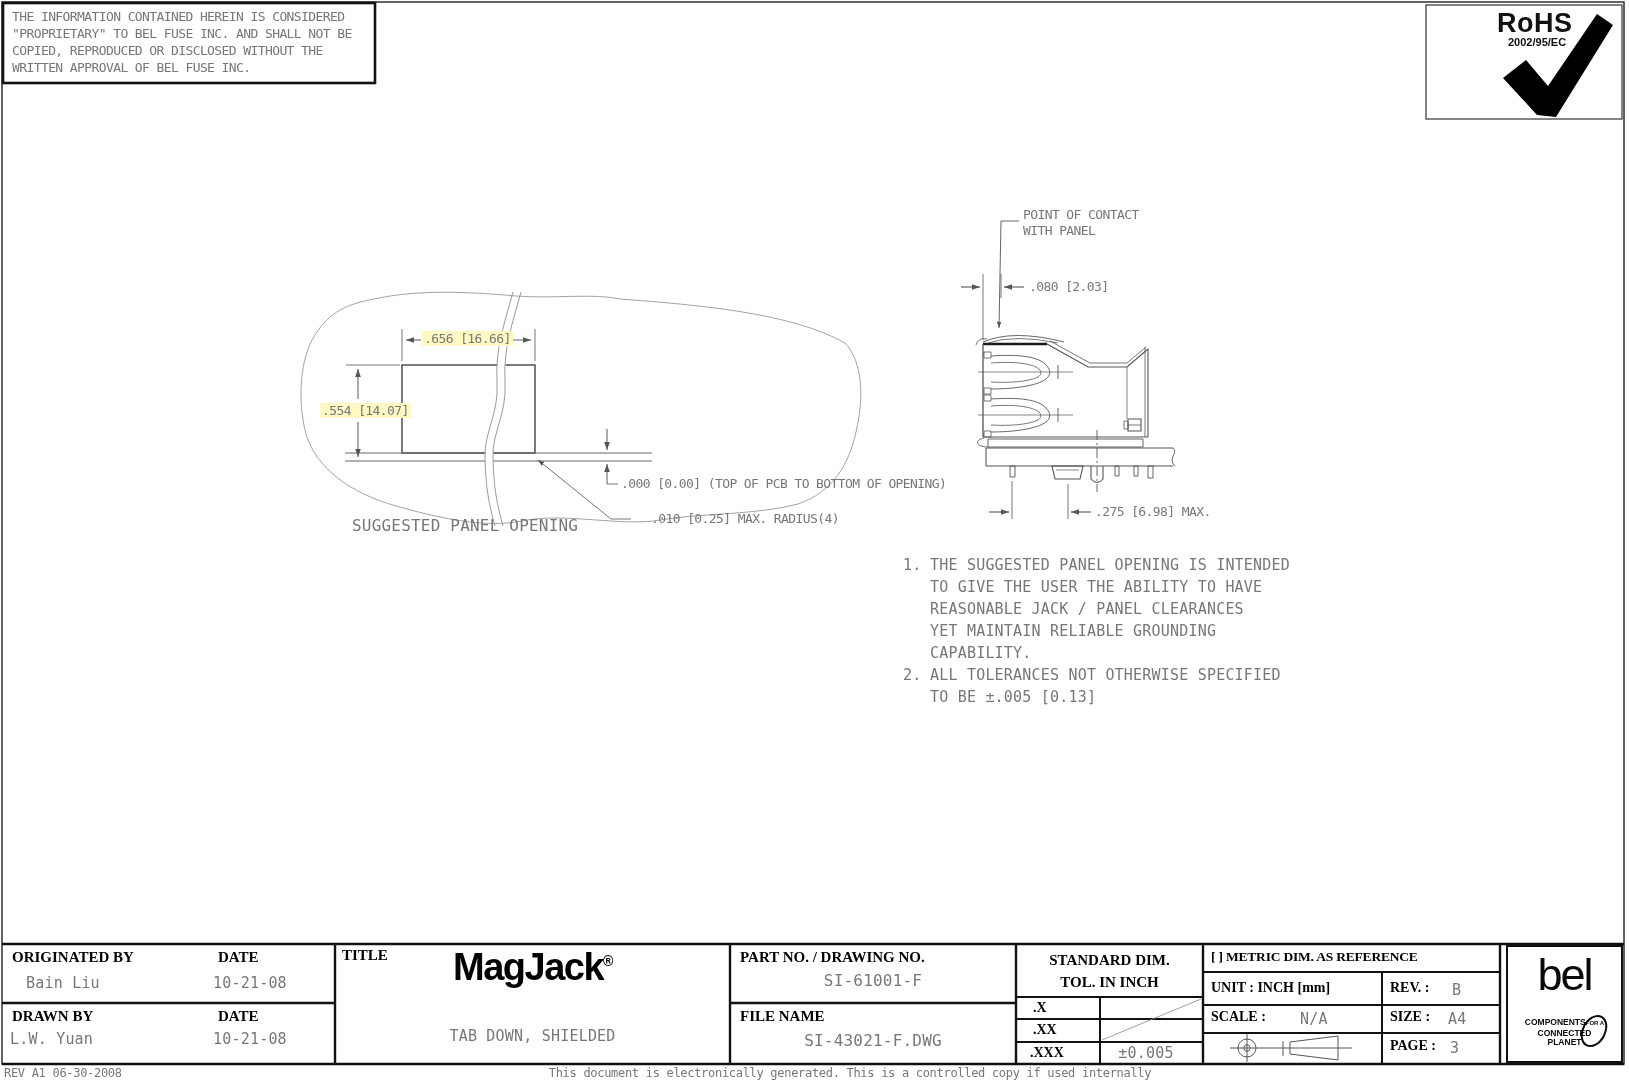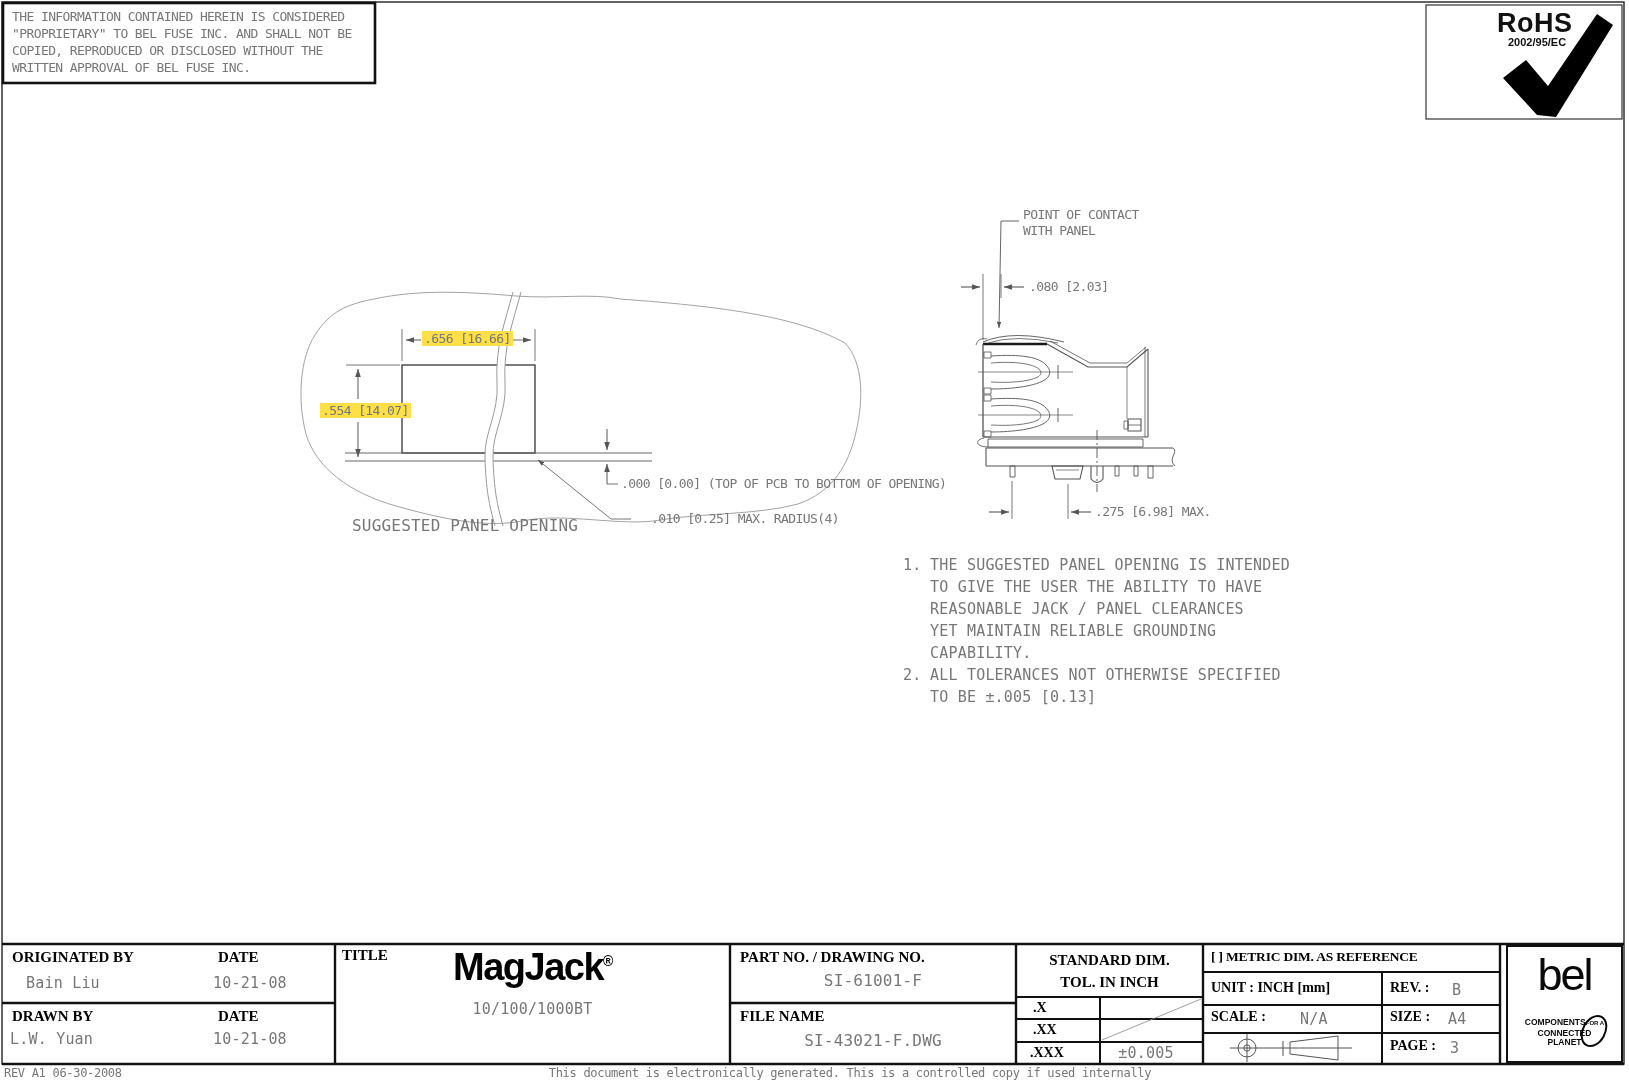--- a/index.html
+++ b/index.html
@@ -10,21 +10,21 @@
   .cad{color:#777;font-family:"DejaVu Sans Mono",monospace;}
   .c12{font-size:12px;letter-spacing:-0.3px;}
   .c13{font-size:13px;letter-spacing:-0.6px;}
   .c15{font-size:15px;letter-spacing:0.2px;}
   .c16{font-size:16px;letter-spacing:0.2px;}
   .serif{color:#000;font-family:"Liberation Serif","DejaVu Serif",serif;font-weight:bold;}
   .s15{font-size:15px;}
   .s14{font-size:14px;}
   .s135{font-size:13.5px;letter-spacing:-0.2px;}
   .ctr{text-align:center;}
-  .whitebg{background:#fde047;padding:0 2px;}
+  .whitebg{background:#fef9c3;padding:0 2px;}
   .brand{font-family:"Liberation Sans","DejaVu Sans",sans-serif;font-weight:bold;color:#000;
          font-size:38px;letter-spacing:-1.5px;}
   .brand sup{font-size:14px;}
   .rohs-t{font-family:"Liberation Sans","DejaVu Sans",sans-serif;font-weight:bold;color:#111;font-size:27px;letter-spacing:0.5px;text-align:center;}
   .rohs-s{font-family:"Liberation Sans","DejaVu Sans",sans-serif;font-weight:bold;color:#111;font-size:11px;}
   .bel{font-family:"Liberation Sans","DejaVu Sans",sans-serif;font-weight:normal;color:#0a0a0a;
        font-size:45px;letter-spacing:-2px;line-height:1;}
   .beltag{font-family:"Liberation Sans","DejaVu Sans",sans-serif;font-weight:bold;color:#0a0a0a;
           font-size:8.5px;line-height:9.5px;letter-spacing:0;}
   .beltag .tiny{font-size:6px;}
@@ -220,21 +220,21 @@
 <div class="t cad c15" style="left:213px;top:974px">10-21-08</div>
 <div class="t serif s15" style="left:12px;top:1008px">DRAWN BY</div>
 <div class="t serif s15" style="left:218px;top:1008px">DATE</div>
 <div class="t cad c15" style="left:10px;top:1030px">L.W. Yuan</div>
 <div class="t cad c15" style="left:213px;top:1030px">10-21-08</div>
 
 <div class="t serif s15" style="left:342px;top:947px">TITLE</div>
 <div class="t ctr" style="left:335px;top:946px;width:395px">
   <span class="brand"><span>MagJack</span><sup>®</sup></span>
 </div>
-<div class="t cad c15 ctr" style="left:335px;top:1000px;width:395px">10/100/1000BT</div>
+<div class="t cad c15 ctr" style="left:335px;top:1027px;width:395px">TAB DOWN, SHIELDED</div>
 
 <div class="t serif s15" style="left:740px;top:949px">PART NO. / DRAWING NO.</div>
 <div class="t cad c16 ctr" style="left:730px;top:971px;width:286px">SI-61001-F</div>
 <div class="t serif s15" style="left:740px;top:1008px">FILE NAME</div>
 <div class="t cad c16 ctr" style="left:730px;top:1031px;width:286px">SI-43021-F.DWG</div>
 
 <div class="t serif s15 ctr" style="left:1016px;top:952px;width:187px">STANDARD DIM.</div>
 <div class="t serif s15 ctr" style="left:1016px;top:974px;width:187px">TOL. IN INCH</div>
 <div class="t serif s14" style="left:1033px;top:1000px">.X</div>
 <div class="t serif s14" style="left:1033px;top:1022px">.XX</div>

